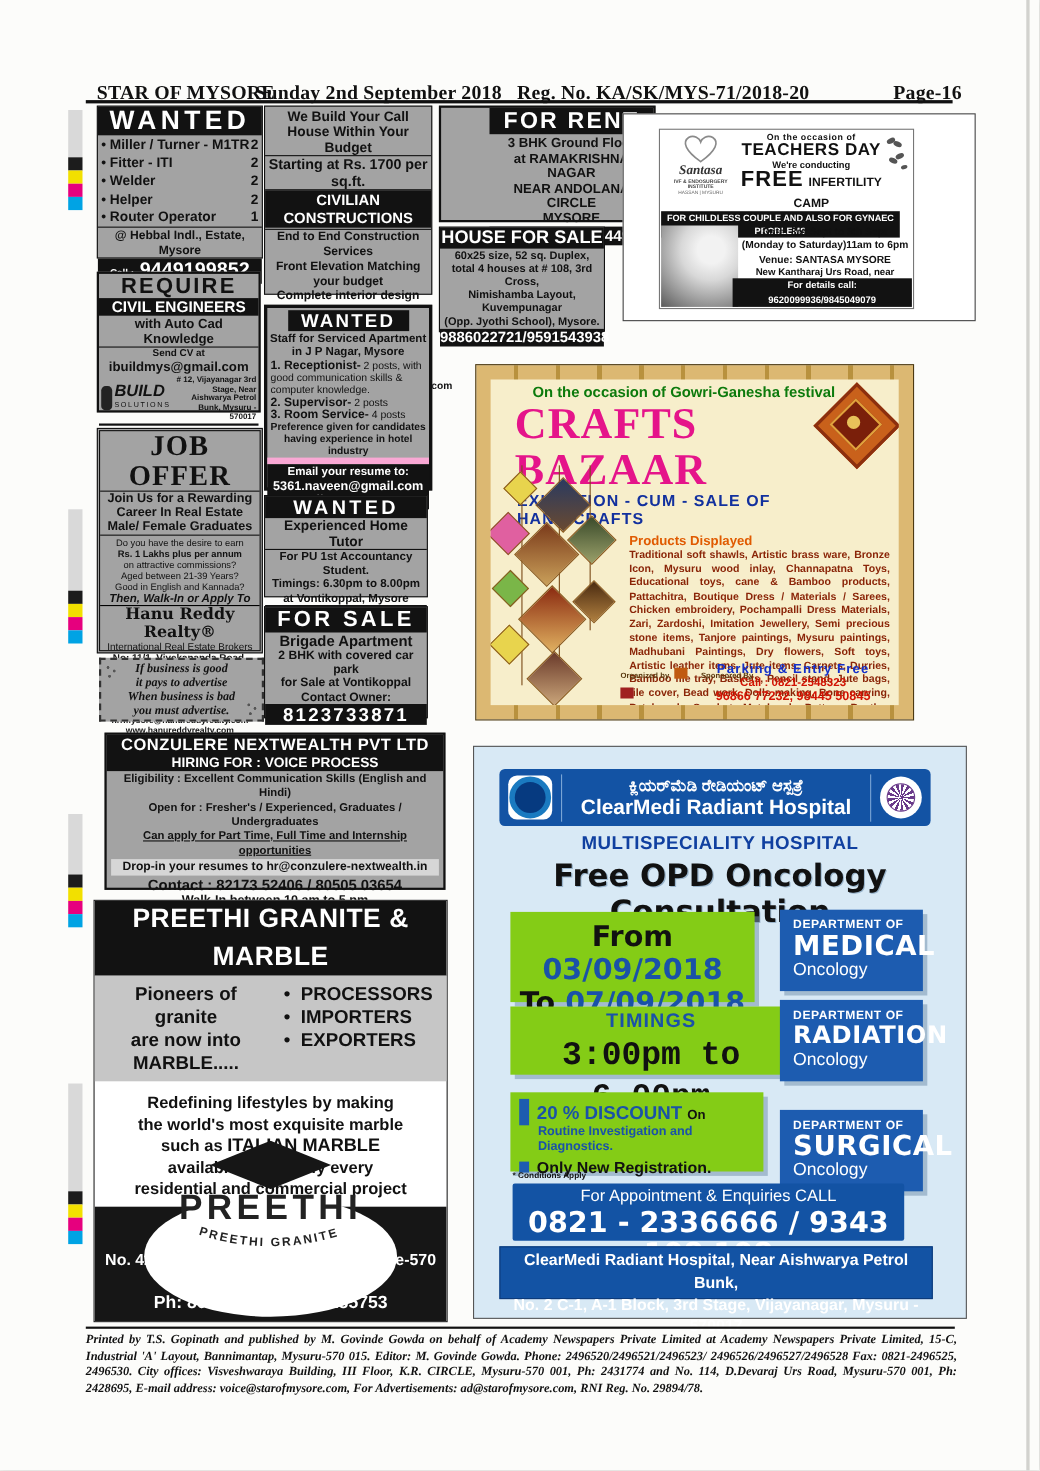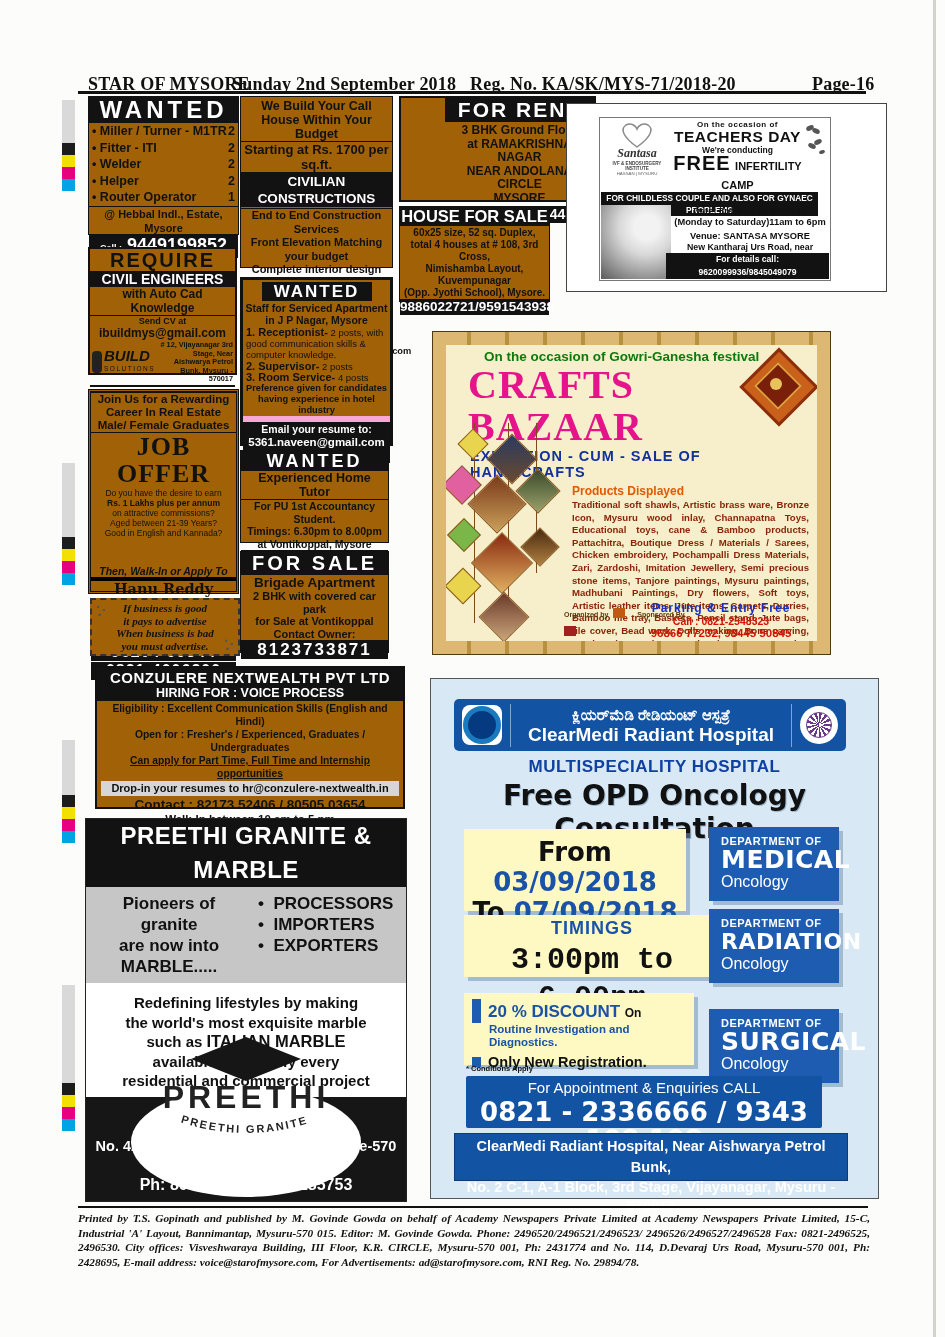--- a/index.html
+++ b/index.html
@@ -1,41 +1,41 @@
 <!DOCTYPE html>
 <html><head>
 <meta charset="utf-8">
 <style>
   html,body{margin:0;padding:0;background:#e8e8e4;}
   #page{position:relative;width:945px;height:1337px;background:#fcfcfa;font-family:"Liberation Sans",sans-serif;color:#111;overflow:hidden;margin:0 auto;box-shadow:0 0 6px rgba(0,0,0,.3);}
   .abs{position:absolute;}
   .ctr{text-align:center;}
   .b{font-weight:bold;}
   .bar-black{background:#121212;color:#fff;font-weight:bold;text-align:center;}
-  .ad{background:#a16207;}
+  .ad{background:#a3a3a3;}
   .bordered{border:2px solid #111;}
   
   .hdr{font-weight:bold;font-size:18px;letter-spacing:.2px;font-family:Liberation Serif, serif;}
   .hdr-rule{background:#111;}
   
   .reggray{background:#d9d9d9;width:13px;}
   .regsq{width:13px;height:12px;}
   .rk{background:#1c1c1c;} .ry{background:#f2e000;} .rm{background:#e6007e;} .rc{background:#00a3e4;}
   
   .witem{display:flex;justify-content:space-between;font-weight:bold;font-size:12.5px;line-height:16.5px;padding:0 3px;}
   .witem .wl::before{content:"• ";}
   
   .sb{font-weight:bold;}
   .quote{font-family:"Liberation Serif",serif;font-style:italic;font-weight:bold;}
   
   .bamboo{background:repeating-linear-gradient(90deg,#dcb872 0 34px,#b8913e 34px 38px);border:1px solid #4d3a12;}
   .bamboo-inner{background:#f7eecb;}
   .diamond{position:absolute;transform:rotate(45deg);border:1px solid #8a5a20;}
   
-  .cmbox-y{background:#fef9c3;box-shadow:4px 4px 0 rgba(120,150,175,.55);}
+  .cmbox-y{background:#84cc16;box-shadow:4px 4px 0 rgba(120,150,175,.55);}
   .cmbox-b{background:#1d5cb0;color:#fff;box-shadow:4px 4px 0 rgba(120,150,175,.55);text-align:left;padding:8px 0 0 12px;}
   .cmbox-b .d1{font-size:11px;font-weight:bold;letter-spacing:.5px;}
   .cmbox-b .d2{font-size:25px;font-weight:bold;letter-spacing:.5px;line-height:26px;font-family:"DejaVu Sans",sans-serif;}
   .cmbox-b .d3{font-size:16px;line-height:18px;}
   .bullet-sq{display:inline-block;width:9px;background:#1d5cb0;margin-right:7px;}
   .footer-txt{font-family:"Liberation Serif",serif;font-style:italic;font-weight:bold;font-size:11.3px;line-height:14.6px;text-align:justify;}
 </style>
 </head>
 <body>
 
@@ -114,34 +114,34 @@
       <span style="line-height:10px;">
         <span class="b" style="font-size:15px;font-style:italic;">BUILD</span><br>
         <span style="font-size:6.5px;letter-spacing:1.5px;">SOLUTIONS</span>
       </span>
       <span class="b" style="font-size:7.3px;line-height:8.5px;flex:1;text-align:right;"># 12, Vijayanagar 3rd Stage, Near Aishwarya Petrol Bunk, Mysuru - 570017</span>
     </div>
     <div class="ctr b" style="font-size:15px;line-height:19px;border-top:2px solid #111;">Ph No : 96864 53100</div>
   </div>
 
   <div class="abs ad" style="left:88px;top:389px;width:145px;height:199px;border:3px double #111;">
+    <div class="ctr b" style="font-family:'Liberation Serif',serif;font-size:26px;line-height:27px;letter-spacing:1px;">JOB OFFER</div>
     <div class="ctr b" style="font-size:11.5px;line-height:13px;border-top:1px solid #111;border-bottom:1px solid #111;">
       <div>Join Us for a Rewarding</div>
       <div>Career In Real Estate</div>
       <div>Male/ Female Graduates</div>
     </div>
-    <div class="ctr b" style="font-family:'Liberation Serif',serif;font-size:26px;line-height:27px;letter-spacing:1px;">JOB OFFER</div>
     <div class="ctr" style="font-size:8.5px;line-height:10px;padding-top:1px;">
       <div>Do you have the desire to earn</div>
       <div class="b">Rs. 1 Lakhs plus per annum</div>
       <div>on attractive commissions?</div>
       <div>Aged between 21-39 Years?</div>
       <div>Good in English and Kannada?</div>
     </div>
-    <div class="ctr b" style="font-size:10.5px;line-height:12px;font-style:italic;border-bottom:4px solid #000000;margin-top:27px;">Then, Walk-In or Apply To</div>
+    <div class="ctr b" style="font-size:10.5px;line-height:12px;font-style:italic;border-bottom:1px solid #000000;">Then, Walk-In or Apply To</div>
     <div class="ctr b" style="font-family:'DejaVu Serif',serif;font-size:14.5px;line-height:16px;">Hanu Reddy Realty®</div>
     <div class="ctr" style="font-size:9px;line-height:10px;">International Real Estate Brokers</div>
     <div class="ctr b" style="font-size:9px;line-height:10px;">No: 11/1, Vivekananda Road,</div>
     <div class="ctr b" style="font-size:9px;line-height:10px;">Yadavagiri, Mysore</div>
     <div class="bar-black" style="font-size:16px;line-height:18px;letter-spacing:1px;">96204-99344</div>
     <div class="bar-black" style="font-size:16px;line-height:18px;letter-spacing:1px;margin-top:1px;">0821-4006300</div>
     <div class="ctr b" style="font-size:7.8px;line-height:9px;">hrrmysore@hanureddyrealty.com</div>
     <div class="ctr b" style="font-size:7.8px;line-height:9px;">www.hanureddyrealty.com</div>
   </div>
 

